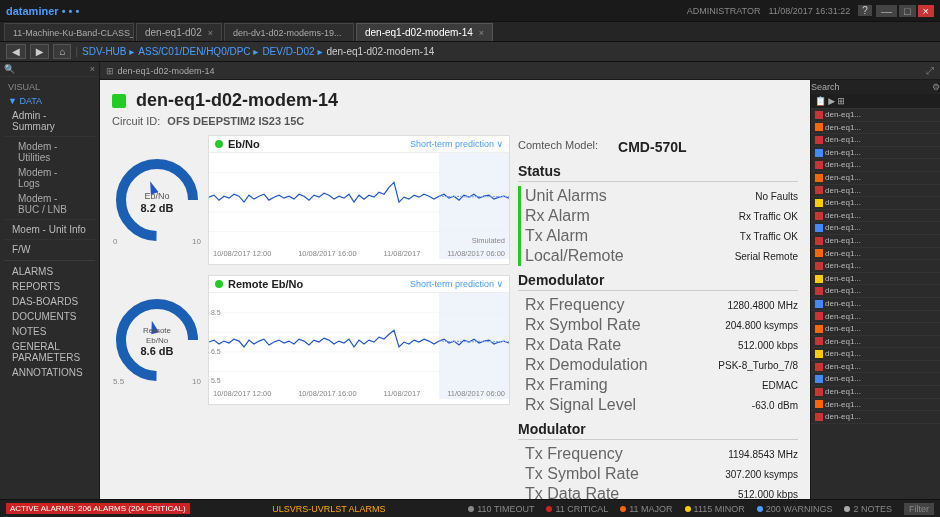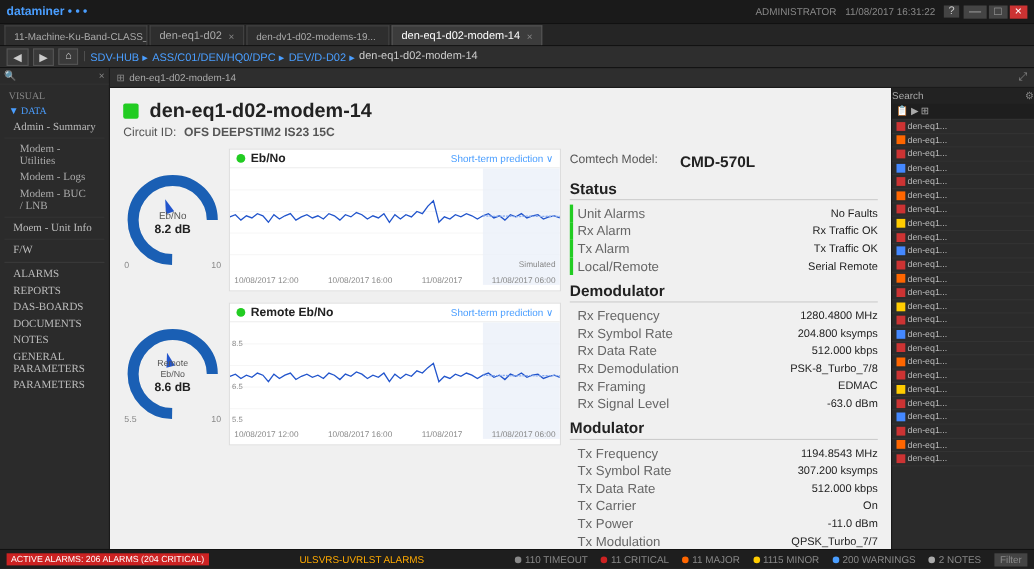--- a/index.html
+++ b/index.html
@@ -17,21 +17,21 @@
 
     
     #navrow { background: #2e2e2e; height: 20px; display: flex; align-items: center; padding: 0 6px; border-bottom: 1px solid #111; font-size: 10px; color: #aaa; gap: 4px; }
     .nav-btn { background: #3a3a3a; border: 1px solid #555; color: #ccc; font-size: 10px; padding: 1px 5px; cursor: pointer; }
 
     
     #main { display: flex; height: calc(517px - 22px - 20px - 20px - 18px); }
 
     
     #sidebar { width: 100px; background: #2b2b2b; border-right: 1px solid #1a1a1a; overflow: hidden; font-size: 10px; }
-    .sidebar-section { padding: 3px 4px; font-family: Liberation Serif, serif; }
+    .sidebar-section { padding: 3px 4px; }
     .sidebar-header { color: #888; font-size: 9px; text-transform: uppercase; padding: 2px 4px; }
     .sidebar-item { padding: 2px 8px; color: #bbb; cursor: pointer; }
     .sidebar-sub { padding: 2px 14px; color: #aaa; cursor: pointer; font-size: 10px; }
     .sidebar-divider { height: 1px; background: #3a3a3a; margin: 3px 0; }
 
     
     #content { flex: 1; display: flex; flex-direction: column; overflow: hidden; }
 
     
     #breadcrumb { background: #2e2e2e; height: 18px; display: flex; align-items: center; padding: 0 6px; font-size: 10px; color: #aaa; border-bottom: 1px solid #1a1a1a; gap: 4px; }
@@ -65,21 +65,21 @@
     .chart-area { width: 100%; height: calc(100% - 22px); position: relative; }
 
     
     .info-panel { padding: 4px 0; }
     .info-model-row { display: flex; gap: 20px; margin-bottom: 8px; }
     .info-model-label { font-size: 11px; color: #555; }
     .info-model-value { font-size: 14px; font-weight: bold; color: #222; }
     .info-section-title { font-size: 14px; font-weight: bold; color: #222; margin: 4px 0; border-bottom: 1px solid #ccc; padding-bottom: 2px; }
     .info-row { display: flex; justify-content: space-between; align-items: center; padding: 1px 0; border-left: 3px solid transparent; padding-left: 4px; }
     .info-row.green-bar { border-left-color: #22cc22; }
-    .info-label { font-size: 12px; color: #666; }
+    .info-label { font-size: 16px; color: #666; }
     .info-value { font-size: 10px; color: #222; font-weight: 500; }
     .info-gap { margin-bottom: 6px; }
 
     
     #right-panel { width: 130px; background: #2b2b2b; border-left: 1px solid #1a1a1a; overflow-y: auto; font-size: 9px; }
     .right-panel-header { background: #222; padding: 2px 0; color: #aaa; font-size: 9px; display: flex; justify-content: space-between; }
     .event-list { }
     .event-item { padding: 1px 4px; border-bottom: 1px solid #333; display: flex; gap: 2px; align-items: center; }
     .event-color { width: 8px; height: 8px; flex-shrink: 0; }
     .event-text { color: #bbb; font-size: 8px; line-height: 1.2; }
@@ -164,21 +164,21 @@
       <div class="sidebar-item"><span>Moem - Unit Info</span></div>
       <div style="width:100%; height:1px; background:#333; margin:2px 0;"></div>
       <div class="sidebar-item"><span>F/W</span></div>
       <div class="sidebar-divider"></div>
       <div class="sidebar-item"><span>ALARMS</span></div>
       <div class="sidebar-item"><span>REPORTS</span></div>
       <div class="sidebar-item"><span>DAS-BOARDS</span></div>
       <div class="sidebar-item"><span>DOCUMENTS</span></div>
       <div class="sidebar-item"><span>NOTES</span></div>
       <div class="sidebar-item"><span>GENERAL PARAMETERS</span></div>
-      <div class="sidebar-item"><span>PARAMETERS</span></div>
+      <div class="sidebar-item"><span>ANNOTATIONS</span></div>
     </div>
   </div>
 
   <div id="content">
 
     <div id="breadcrumb">
       <span style="color:#888; font-size:9px;">⊞</span>
       <span style="color:#aaa; font-size:9px;">den-eq1-d02-modem-14</span>
       <span style="flex:1;"></span>
       <span style="cursor:pointer; color:#888;">⤢</span>

